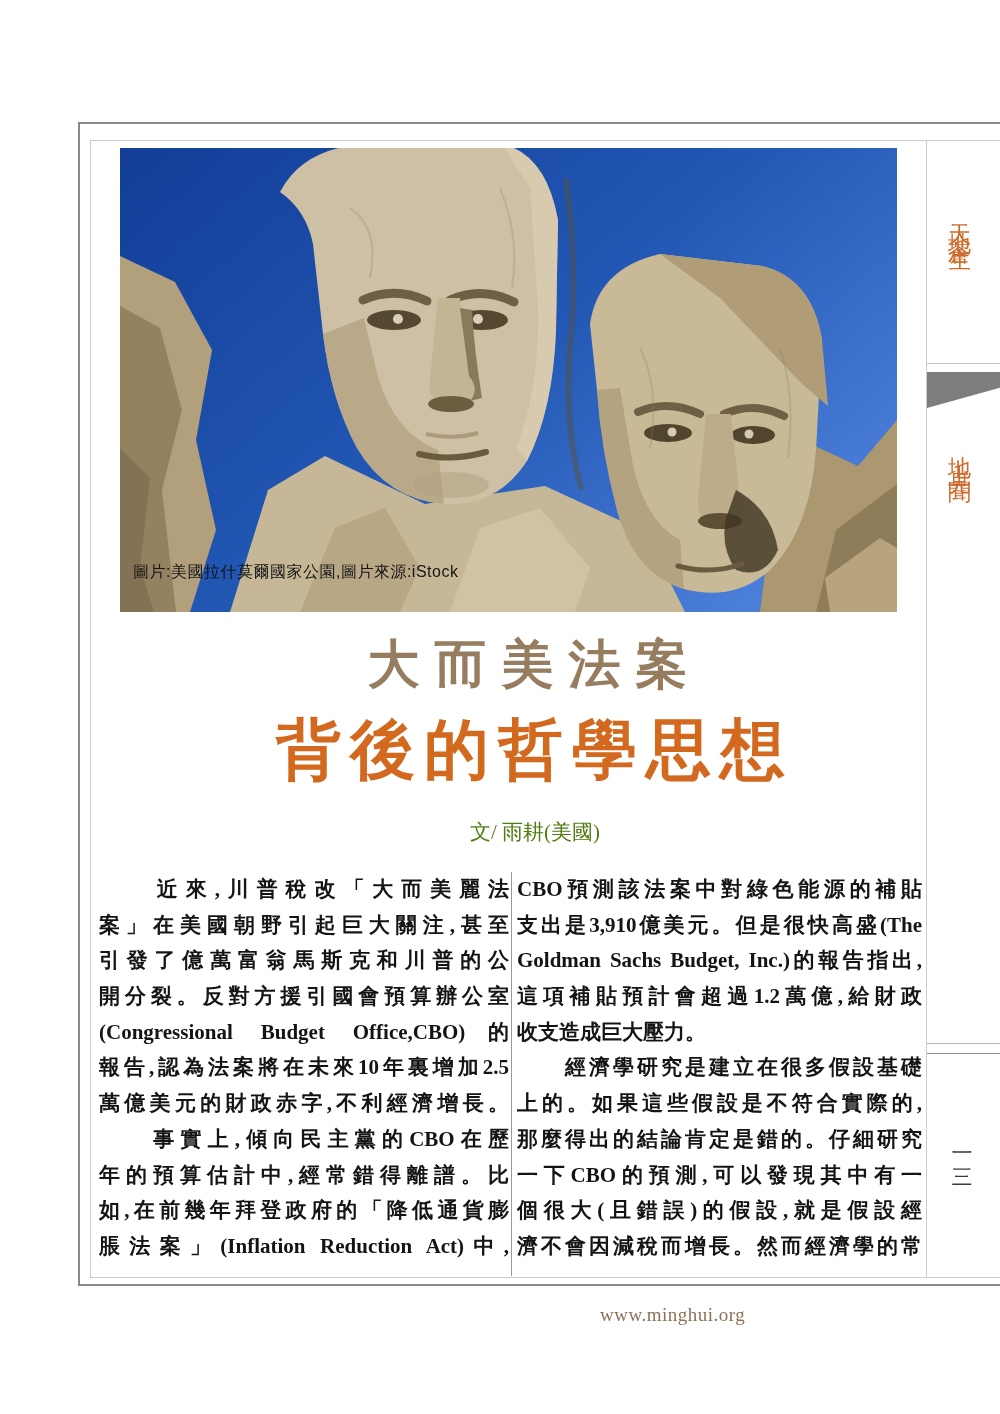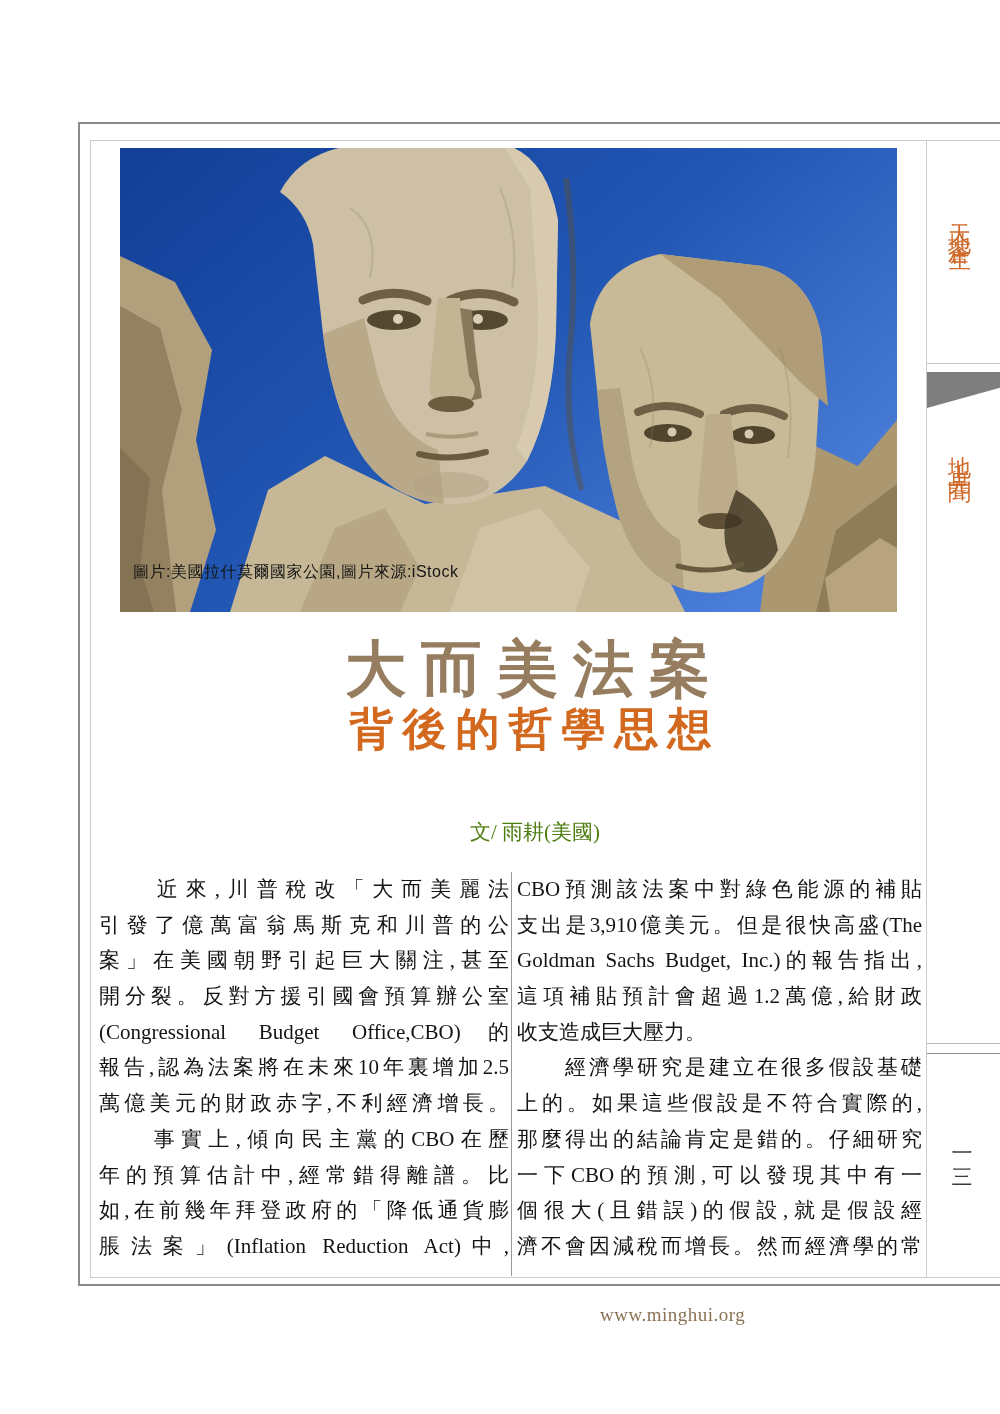--- a/index.html
+++ b/index.html
@@ -13,30 +13,30 @@
     border:1px solid #cccccc; box-sizing:border-box; }
   .sidebar-divider { position:absolute; left:926px; top:141px; width:1px; height:1136px; background:#cccccc; }
 
   .photo { position:absolute; left:120px; top:148px; width:777px; height:464px; overflow:hidden; }
   .photo svg { display:block; width:777px; height:464px; }
   .photo-caption { position:absolute; left:13px; top:414px; font-family:"Liberation Sans","DejaVu Sans",sans-serif;
     font-size:16px; color:#161616; letter-spacing:0.5px;text-align:right; }
 
   .title-block { position:absolute; left:110px; top:638px; width:850px; text-align:center;
     font-family:"DejaVu Sans","Liberation Sans",sans-serif; font-weight:900; line-height:1; }
-  .title-line-1 { font-size:61px; letter-spacing:15px; color:#967d60; }
-  .title-line-2 { font-size:44px; letter-spacing:9px; color:#d2691e; margin-top:8px; }
+  .title-line-1 { font-size:52px; letter-spacing:15px; color:#967d60; }
+  .title-line-2 { font-size:65px; letter-spacing:9px; color:#d2691e; margin-top:27px; }
 
   .byline { position:absolute; left:110px; top:818px; width:850px; text-align:center;
     font-size:21px; color:#4d7c0f; }
 
   .col { position:absolute; top:872px; font-size:21px; line-height:35.7px; color:#141414; }
   .col-left  { left:99px;  width:410px; }
   .col-right { left:517px; width:405px; }
-  .line { height:35.7px; overflow:hidden; text-align:justify; text-align-last:justify; }
+  .line { height:35.7px; overflow:hidden; text-align:justify; text-align-last:justify;font-weight:bold; }
   .line.last { text-align-last:left; }
   .col-divider { position:absolute; left:511px; top:872px; width:1px; height:404px; background:#999999; }
 
   .v-text { position:absolute; writing-mode:vertical-rl; text-orientation:upright;
     font-family:"Liberation Serif","DejaVu Serif",serif; }
   .sec-top    { left:944px; top:206px; font-size:23px; letter-spacing:8px; color:#cf6a2b; }
   .sec-bottom { left:944px; top:438px; font-size:23px; letter-spacing:8px; color:#cf6a2b; }
   .page-num   { left:948px; top:1142px; font-size:21px; letter-spacing:10px; color:#3b3b3b; }
 
   .side-line-1 { position:absolute; left:927px; top:363px; width:83px; height:1px; background:#c4c4c4; }
@@ -134,22 +134,22 @@
 
   <div class="title-block">
     <div class="title-line-1" style="color: rgb(150, 125, 96);">大而美法案</div>
     <div class="title-line-2" style="color: rgb(210, 105, 30);">背後的哲學思想</div>
   </div>
 
   <div class="byline">文/ 雨耕(美國)</div>
 
   <div class="col col-left" id="col-left">
       <div class="line">　　近來,川普稅改「大而美麗法</div>
+      <div class="line">案」在美國朝野引起巨大關注,甚至</div>
       <div class="line">引發了億萬富翁馬斯克和川普的公</div>
-      <div class="line">案」在美國朝野引起巨大關注,甚至</div>
       <div class="line">開分裂。反對方援引國會預算辦公室</div>
       <div class="line">(Congressional Budget Office,CBO)的</div>
       <div class="line">報告,認為法案將在未來10年裏增加2.5</div>
       <div class="line">萬億美元的財政赤字,不利經濟增長。</div>
       <div class="line">　　事實上,傾向民主黨的CBO在歷</div>
       <div class="line">年的預算估計中,經常錯得離譜。比</div>
       <div class="line">如,在前幾年拜登政府的「降低通貨膨</div>
       <div class="line">脹法案」(Inflation Reduction Act)中,</div>
     </div>
   <div class="col-divider"></div>

